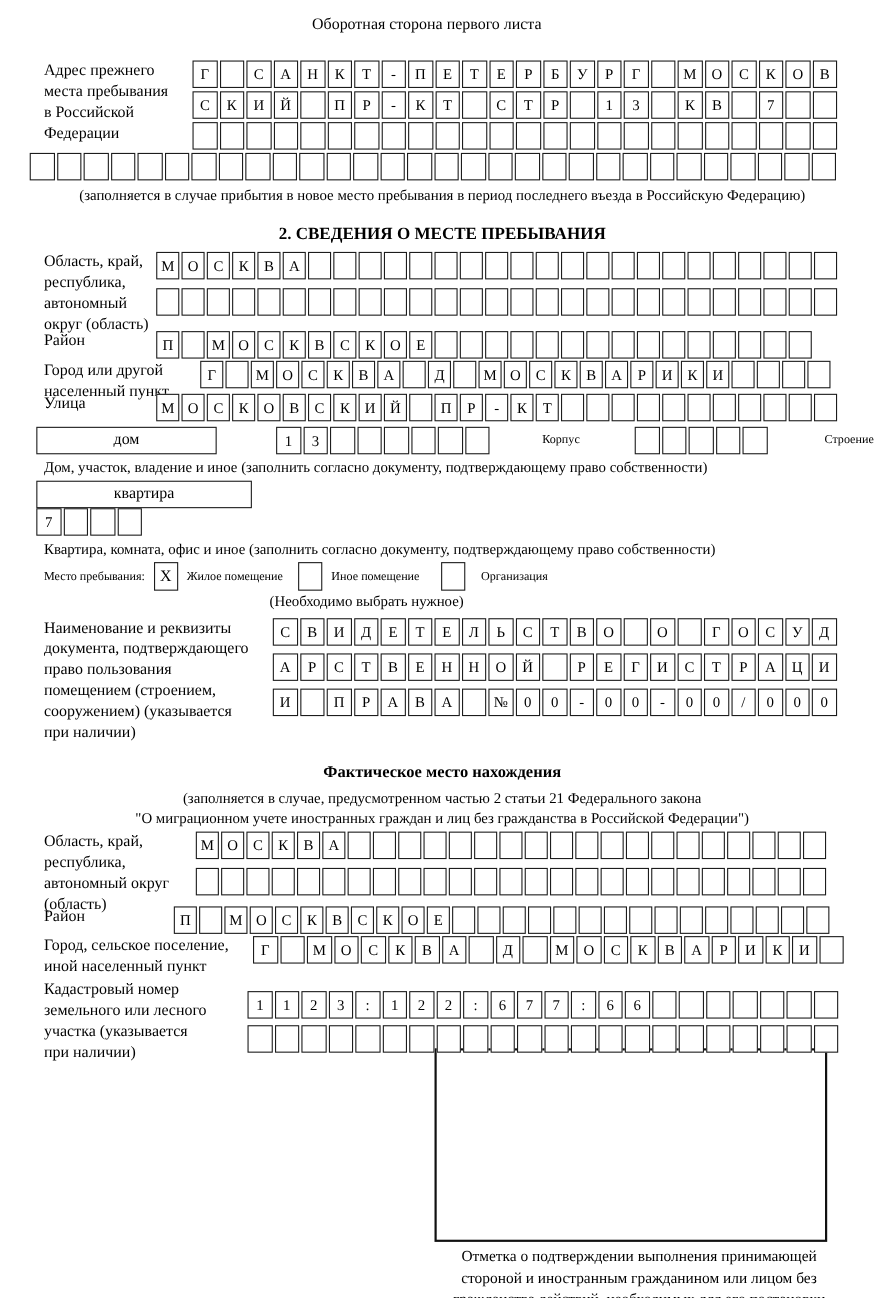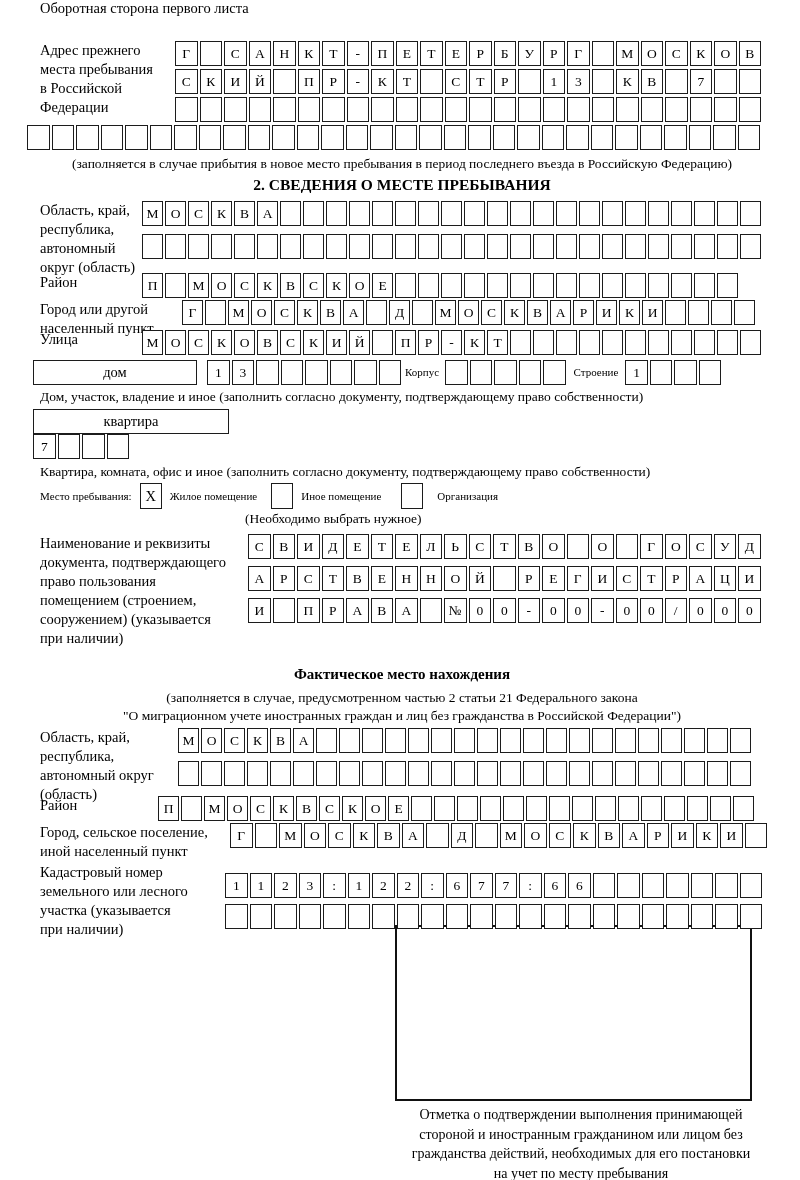--- a/index.html
+++ b/index.html
@@ -2,21 +2,21 @@
 <html><head>
 <meta charset="utf-8">
 <style>
   html,body{margin:0;padding:0;background:#fff;}
   .page{
     width:800px;height:1180px;box-sizing:border-box;
     padding:0 36px 0 40px;overflow:hidden;position:relative;
     background:#fff;color:#000;
     font-family:"Liberation Serif","DejaVu Serif",serif;
   }
-  .hdr-note{text-align:left;padding-right:28px;font-size:14.5px;}
+  .hdr-note{padding-top:14px;text-align:center;padding-right:28px;font-size:14.5px;}
   .row{display:flex;align-items:flex-start;}
   .lbl{font-size:14.5px;line-height:19px;white-space:pre-line;flex:0 0 auto;}
   .w102{width:102px;} .w135{width:135px;} .w142{width:142px;}
   .w118{width:118px;} .w138{width:138px;} .w185{width:185px;}
   .w190{width:190px;} .w208{width:208px;}
   .col{display:flex;flex-direction:column;}
   .g3{gap:3px;} .g8{gap:8px;} .g7{gap:7px;} .g6{gap:6px;}
   .cells{display:flex;gap:2px;flex:0 0 auto;}
   .cell{
     box-sizing:border-box;width:21px;height:25px;border:1.6px solid #1c1c1c;
@@ -161,21 +161,21 @@
       <div class="cell cw"></div>
       <div class="cell cw"></div>
       <div class="cell cw"></div>
       <div class="cell cw"></div>
       <div class="cell cw"></div>
       <div class="cell cw"></div>
       <div class="cell cw"></div>
     </div>
   <div class="note center" style="margin-top:5px;">(заполняется в случае прибытия в новое место пребывания в период последнего въезда в Российскую Федерацию)</div>
 
-  <div class="sec-title" style="margin-top:1px;">2. СВЕДЕНИЯ О МЕСТЕ ПРЕБЫВАНИЯ</div>
+  <div class="sec-title" style="margin-top:15px;">2. СВЕДЕНИЯ О МЕСТЕ ПРЕБЫВАНИЯ</div>
 
   <div class="row" style="margin-top:6px;height:72px;">
     <div class="lbl w102">Область, край,
 республика,
 автономный
 округ (область)</div>
     <div class="col g8">
       <div class="cells">
           <div class="cell">М</div>
           <div class="cell">О</div>
@@ -327,21 +327,21 @@
         <div class="cell"></div>
         <div class="cell"></div>
         <div class="cell"></div>
         <div class="cell"></div>
         <div class="cell"></div>
         <div class="cell"></div>
         <div class="cell"></div>
       </div>
   </div>
 
-  <div class="row" style="margin-top:5px;margin-left:-7px;">
+  <div class="row" style="margin-top:5px;margin-left:-7px;gap:44px;">
     <div class="fieldbox" style="width:164px;margin-right:10px;">дом</div>
     <div class="cells wide">
         <div class="cell cw">1</div>
         <div class="cell cw">3</div>
         <div class="cell cw"></div>
         <div class="cell cw"></div>
         <div class="cell cw"></div>
         <div class="cell cw"></div>
         <div class="cell cw"></div>
         <div class="cell cw"></div>

